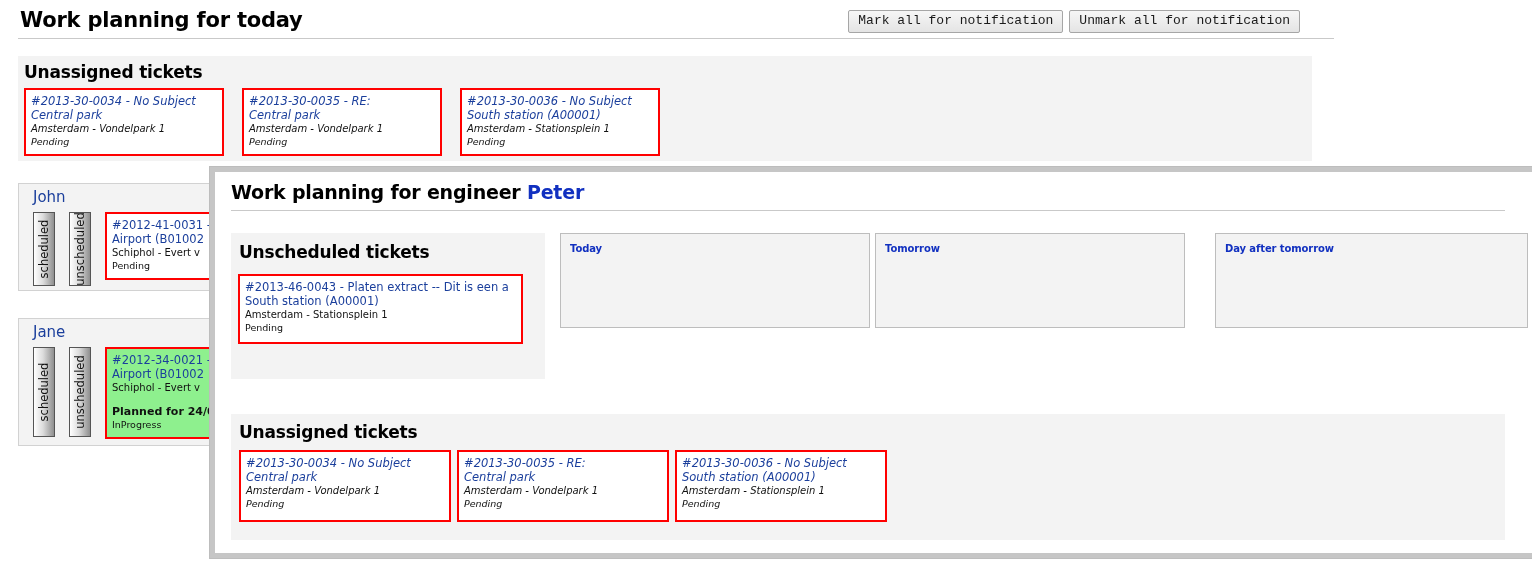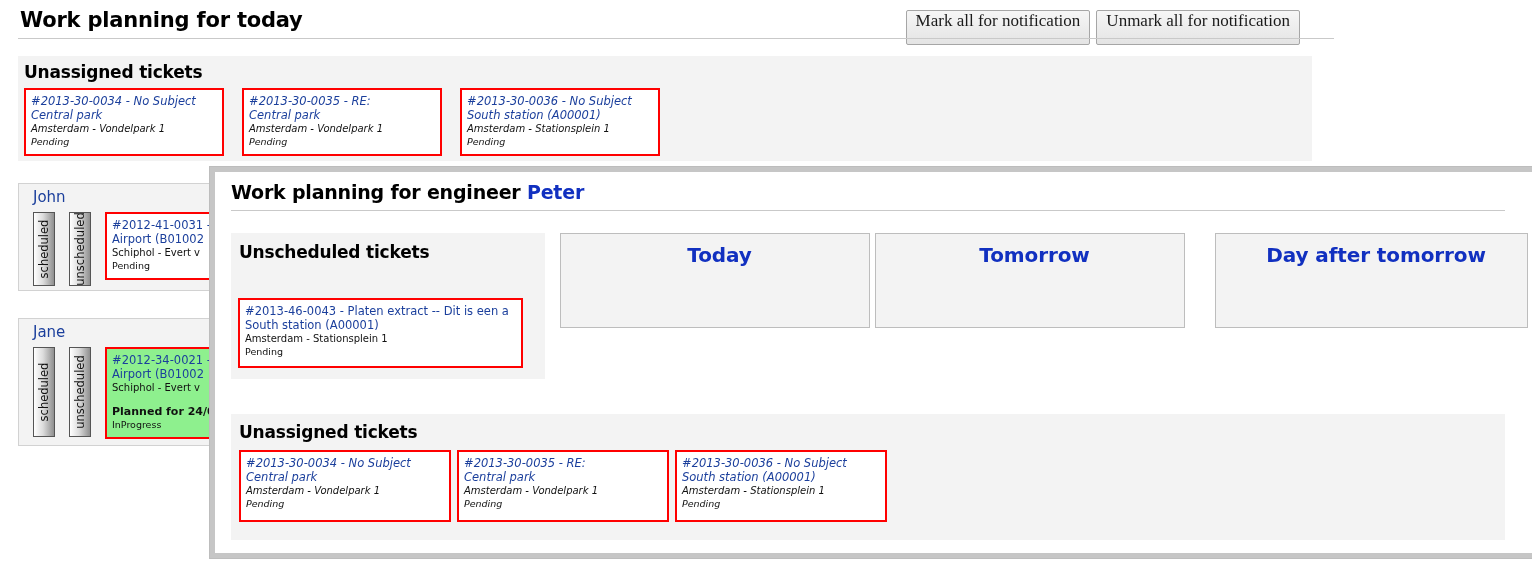--- a/index.html
+++ b/index.html
@@ -33,27 +33,27 @@
     letter-spacing: -0.2px;
     white-space: nowrap;
   }
   .header-buttons {
     position: absolute;
     right: 232px; top: 10px;
     display: flex;
     gap: 6px;
   }
   .btn {
-    font-family: Liberation Serif, serif;
-    font-size: 17px;
+    font-family: Liberation Mono, monospace;
+    font-size: 13px;
     color: #1a1a1a;
     background: linear-gradient(to bottom, #f6f6f6 0%, #e4e4e4 100%);
     border: 1px solid #a6a6a6;
     border-radius: 2px;
-    padding: 3px 9px 16px 9px;
+    padding: 3px 9px 4px 9px;
     line-height: 14px;
     cursor: pointer;
     white-space: nowrap;
   }
   .header-rule {
     position: absolute;
     left: 18px; top: 38px;
     width: 1316px;
     height: 1px;
     background: #c9c9c9;
@@ -235,45 +235,44 @@
     height: 146px;
     background: #f3f3f3;
   }
   #unsched-panel .panel-heading {
     font-size: 17px;
     padding: 9px 0 0 8px;
   }
   #unsched-panel .ticket {
     width: 285px;
     min-height: 70px;
-    margin: 36px 0 0 7px;
+    margin: 12px 0 0 7px;
   }
   #unsched-panel .ticket .t-line1 { white-space: normal; }
 
   
   .daycol {
     position: absolute;
     top: 61px;
     width: 310px;
     height: 95px;
     background: #f3f3f3;
     border: 1px solid #bdbdbd;
     box-sizing: border-box;
   }
   #day-today    { left: 345px; }
   #day-tomorrow { left: 660px; }
   #day-after    { left: 1000px; width: 313px; }
   .daycol .daytitle {
-    font-size: 20px;
+    font-size: 10px;
     font-weight: bold;
     color: #1130c0;
     padding: 9px 0 0 9px;
     letter-spacing: -0.1px;
     white-space: nowrap;
-    text-align: center;
   }
 
   
   #modal-unassigned {
     position: absolute;
     left: 16px; top: 242px;
     width: 1274px;
     height: 126px;
     background: #f3f3f3;
   }

